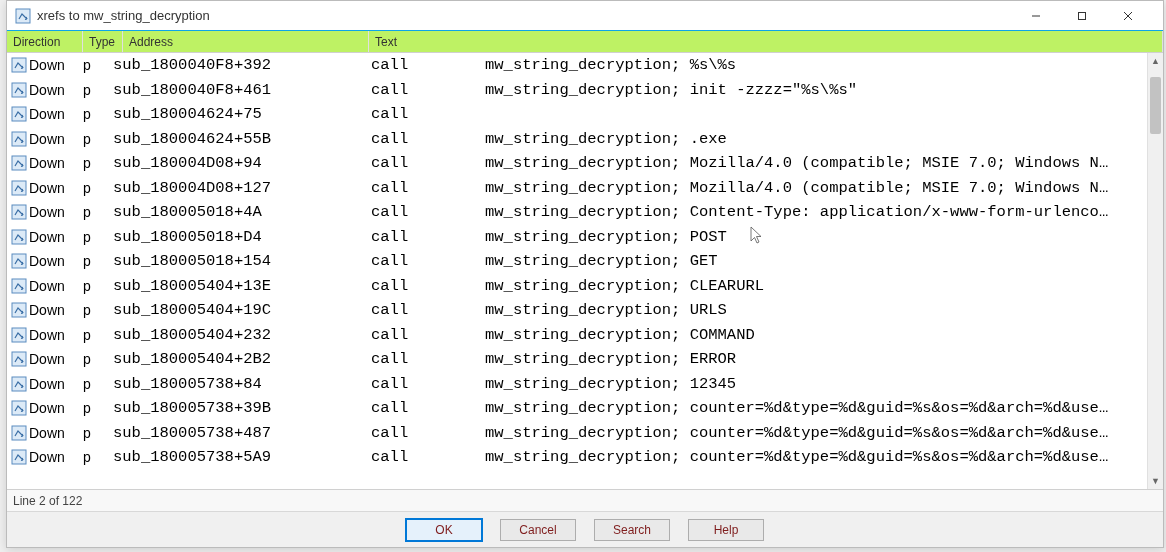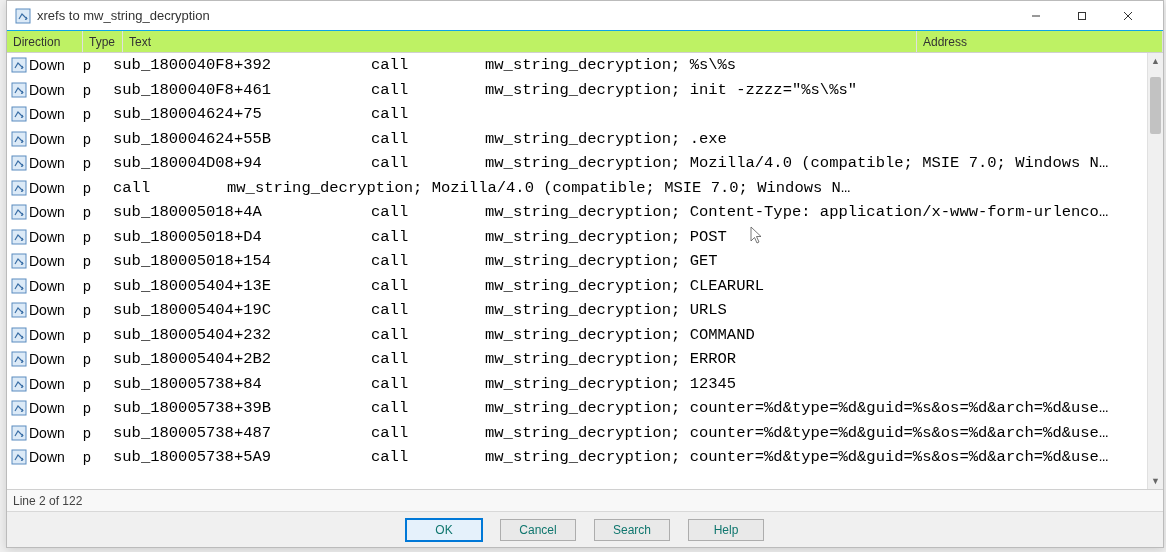--- a/index.html
+++ b/index.html
@@ -152,21 +152,21 @@
     gap: 18px;
     background: #f0f0f0;
     border-top: 1px solid #d8d8d8;
   }
   .btn {
     min-width: 76px;
     height: 22px;
     background: #e9e9e9;
     border: 1px solid #adadad;
     font-size: 12px;
-    color: #0f766e;
+    color: #7f1d1d;
     display: flex; align-items: center; justify-content: center;
     cursor: pointer;
   }
   .btn.default {
     border: 1px solid #0078d7;
     outline: 1px solid #0078d7;
     background: #e5f1fb;
   }
   .cursor-arrow {
     position: absolute;
@@ -206,22 +206,22 @@
             <path d="M1 1 L9 9 M9 1 L1 9" stroke="#333" stroke-width="1"></path>
           </svg>
       </div>
     </div>
   </div>
 
   <div class="content">
     <div class="header-row">
       <div class="header-cell col-direction">Direction</div>
       <div class="header-cell col-type">Type</div>
+      <div class="header-cell col-address">Address</div>
       <div class="header-cell col-text">Text</div>
-      <div class="header-cell col-address">Address</div>
     </div>
 
     <div class="rows-viewport">
       <div class="rows" id="rows-container">
           <div class="row">
             <span class="icon-cell">
               <span class="row-icon"><svg viewBox="0 0 16 16" width="16" height="16">
                   <rect x="1" y="1" width="14" height="14" fill="#dceaf7" stroke="#5a8bbf"></rect>
                   <path d="M4 11 L7 6 L12 11" stroke="#3a6ea5" stroke-width="1.2" fill="none"></path>
                   <path d="M12 11 L11 9 M12 11 L10 11.5" stroke="#3a6ea5" stroke-width="1.2" fill="none"></path>
@@ -291,20 +291,21 @@
           <div class="row">
             <span class="icon-cell">
               <span class="row-icon"><svg viewBox="0 0 16 16" width="16" height="16">
                   <rect x="1" y="1" width="14" height="14" fill="#dceaf7" stroke="#5a8bbf"></rect>
                   <path d="M4 11 L7 6 L12 11" stroke="#3a6ea5" stroke-width="1.2" fill="none"></path>
                   <path d="M12 11 L11 9 M12 11 L10 11.5" stroke="#3a6ea5" stroke-width="1.2" fill="none"></path>
                 </svg></span>
             </span>
             <span class="dir-cell">Down</span>
             <span class="type-cell">p</span>
+            <span class="addr-cell">sub_180004D08+127</span>
             <span class="text-op">call</span>
             <span class="text-rest">mw_string_decryption; Mozilla/4.0 (compatible; MSIE 7.0; Windows N…</span>
           </div>
           <div class="row">
             <span class="icon-cell">
               <span class="row-icon"><svg viewBox="0 0 16 16" width="16" height="16">
                   <rect x="1" y="1" width="14" height="14" fill="#dceaf7" stroke="#5a8bbf"></rect>
                   <path d="M4 11 L7 6 L12 11" stroke="#3a6ea5" stroke-width="1.2" fill="none"></path>
                   <path d="M12 11 L11 9 M12 11 L10 11.5" stroke="#3a6ea5" stroke-width="1.2" fill="none"></path>
                 </svg></span>

